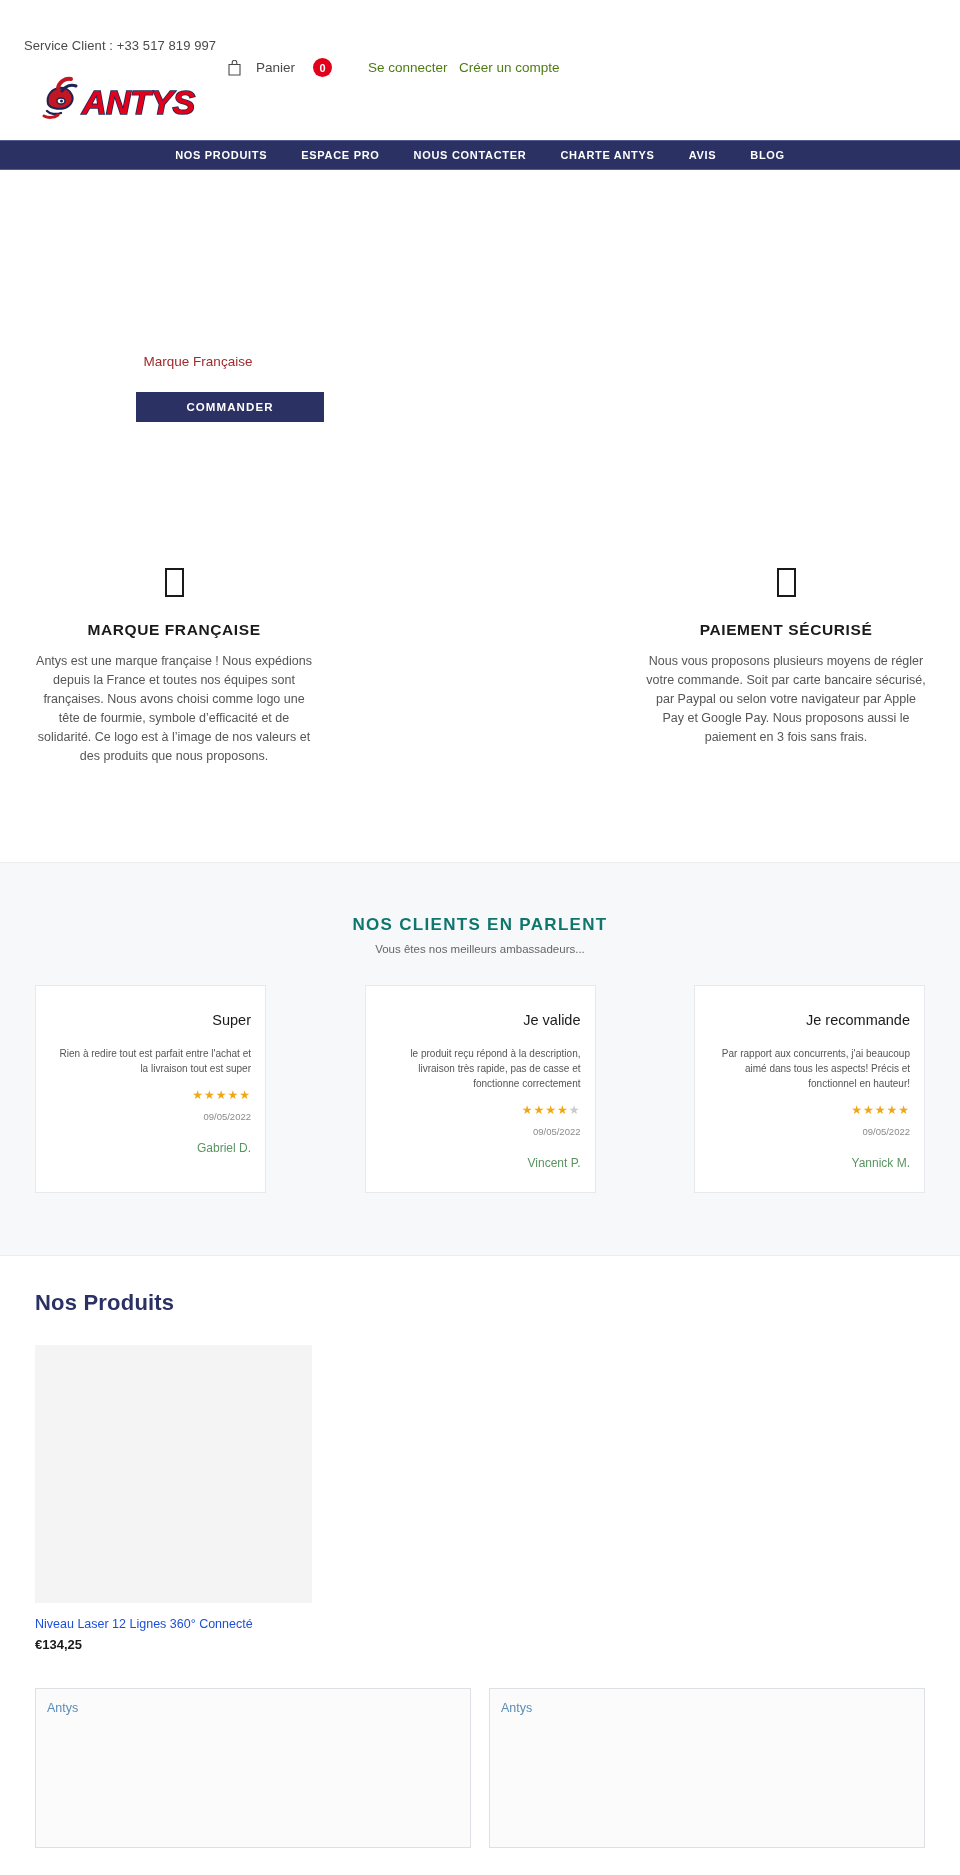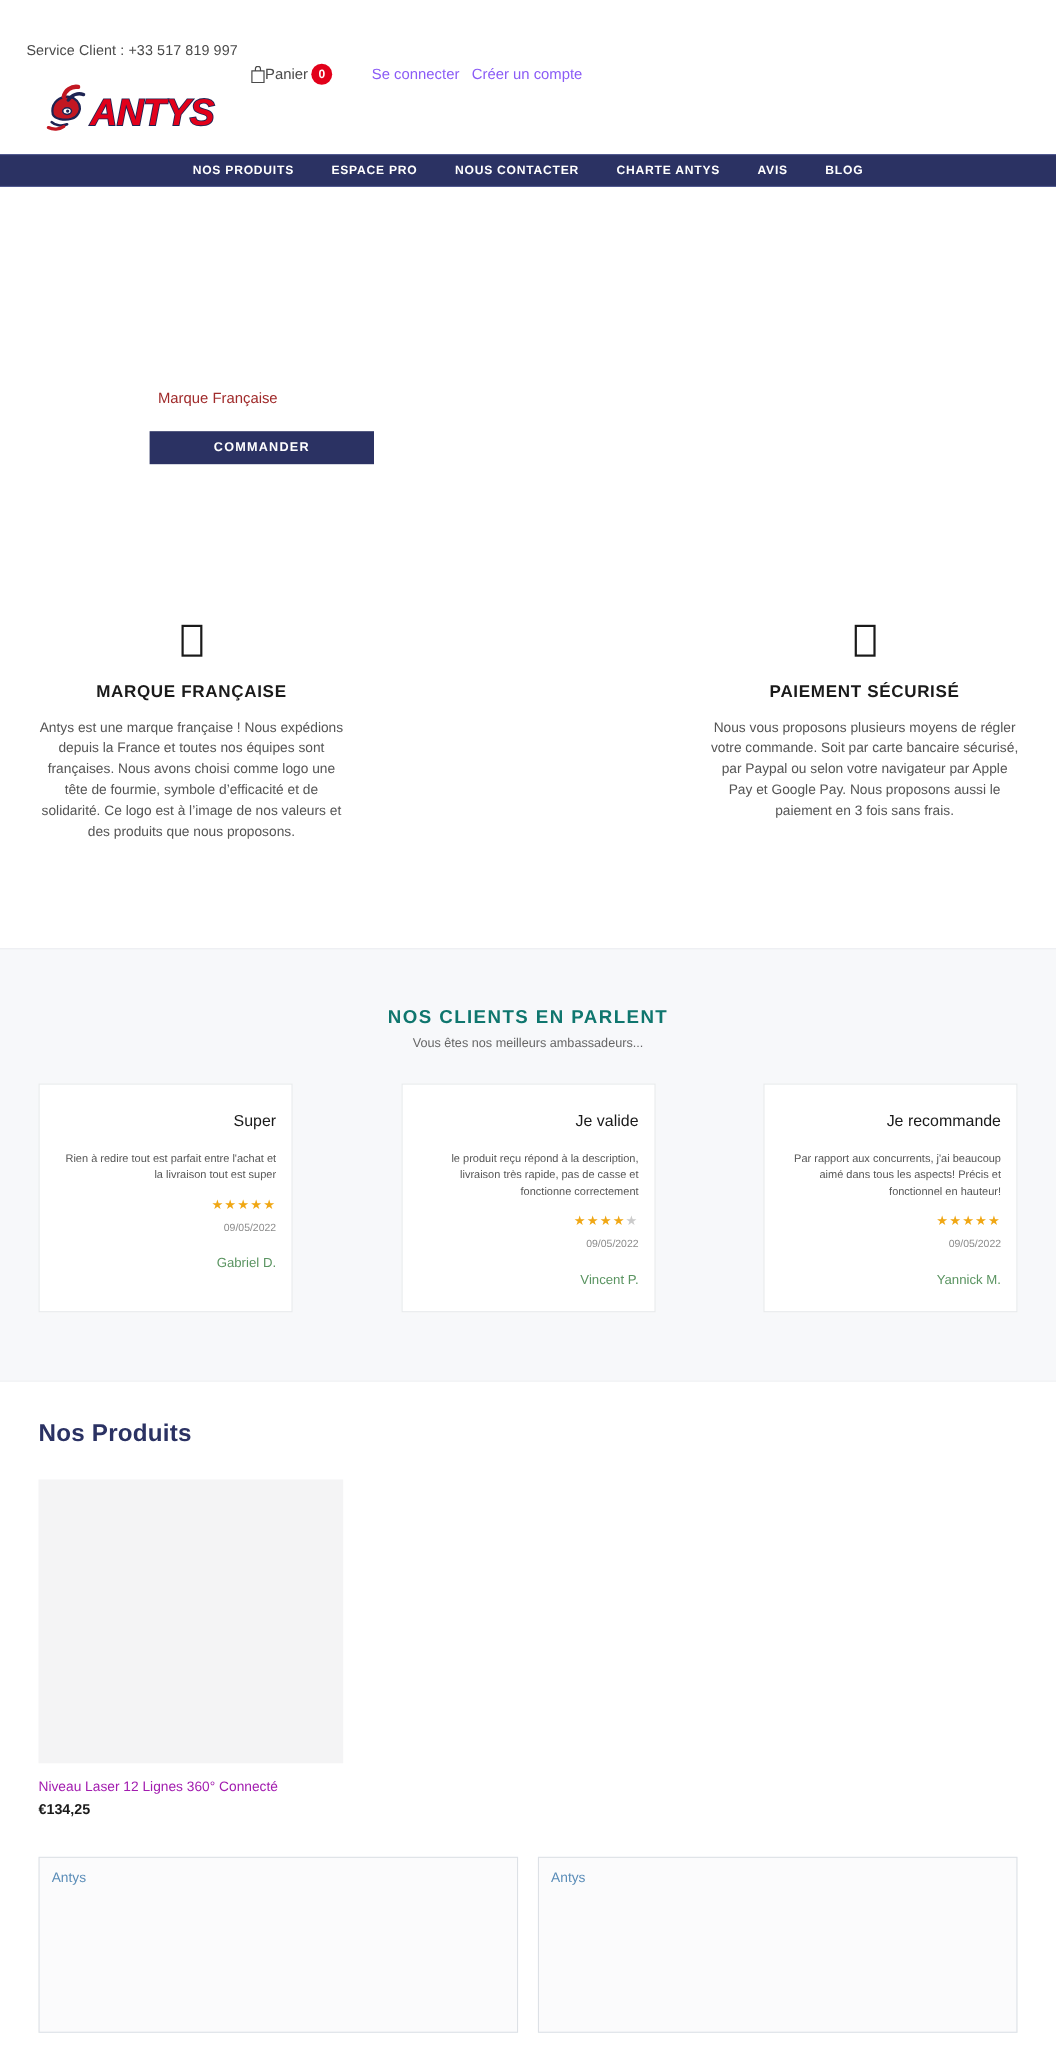--- a/index.html
+++ b/index.html
@@ -33,21 +33,21 @@
     position: absolute;
     top: 20px;
     left: 228px;
     display: flex;
     align-items: center;
     gap: 0;
   }
   .cart-link {
     display: flex;
     align-items: center;
-    gap: 0;
+    gap: 15px;
     color: #4a4a4a;
     font-size: 13.5px;
     text-decoration: none;
   }
   .cart-icon { display: inline-block; width: 13px; height: 16px; position: relative; }
   .cart-icon svg { display: block; }
   .cart-count {
     display: inline-flex;
     align-items: center;
     justify-content: center;
@@ -58,21 +58,21 @@
     font-size: 11px;
     font-weight: 600;
     margin-left: 3px;
   }
   .account-links {
     margin-left: 36px;
     font-size: 13.5px;
     color: #4a4a4a;
     white-space: nowrap;
   }
-  .account-links a { color: #8b5cf6; text-decoration: none; }
+  .account-links a { color: #4d7c0f; text-decoration: none; }
 
   
   .logo-wrap {
     position: absolute;
     top: 36px;
     left: 38px;
     width: 192px;
     height: 56px;
   }
   .logo-svg { display: block; }
@@ -111,21 +111,21 @@
     left: 0;
     width: 396px;
     text-align: center;
     font-size: 13.5px;
     color: #a02b2b;
   }
   .hero-cta {
     position: absolute;
     top: 222px;
     left: 136px;
-    width: 204px;
+    width: 188px;
     height: 30px;
     background: #2b3263;
     color: #ffffff;
     border: none;
     font-size: 11.5px;
     font-weight: 600;
     letter-spacing: 1.1px;
     cursor: pointer;
     font-family: "Liberation Sans", sans-serif;
   }
@@ -224,21 +224,21 @@
   .product-card { width: 277px; }
   .product-thumb {
     width: 277px;
     height: 258px;
     background: #f4f4f5;
     display: block;
   }
   .product-name {
     display: block;
     font-size: 12.5px;
-    color: #a21caf;
+    color: #1d4ed8;
     text-decoration: none;
     margin: 14px 0 6px 0;
   }
   .product-price {
     font-size: 13px;
     font-weight: 700;
     color: #1a1a1a;
   }
 
   

